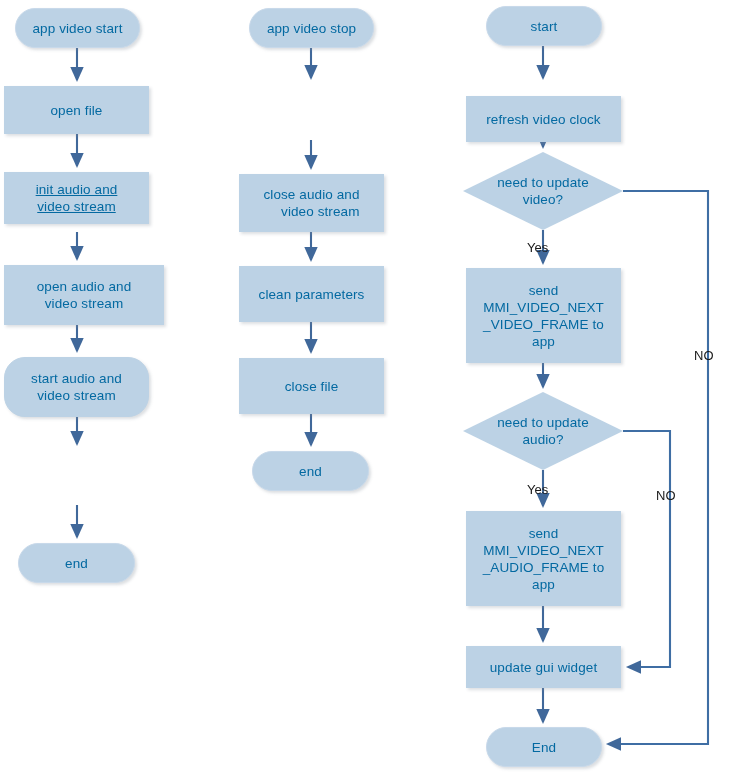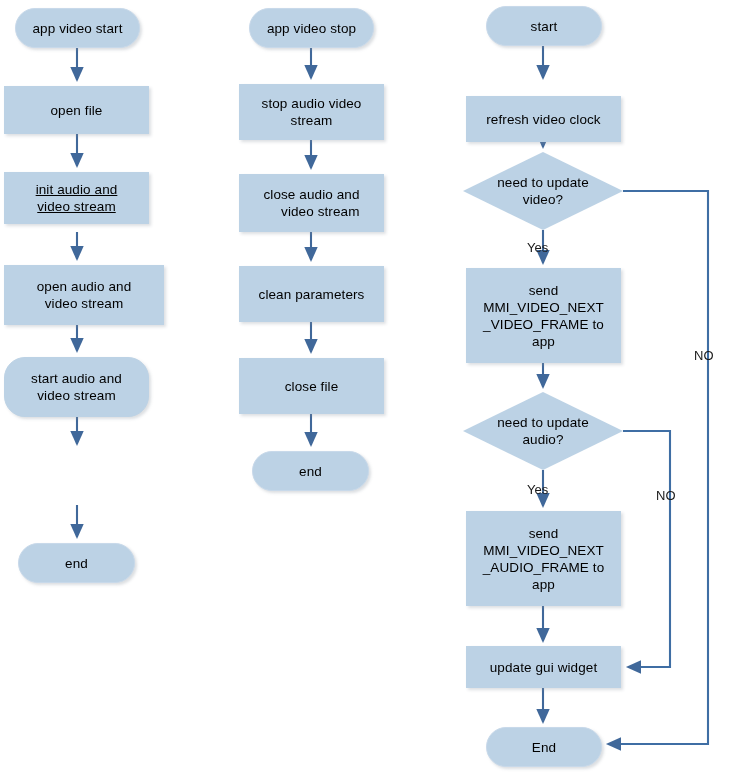--- a/index.html
+++ b/index.html
@@ -25,21 +25,21 @@
     height: 777px;
     pointer-events: none;
   }
   .node {
     position: absolute;
     box-sizing: border-box;
     display: flex;
     align-items: center;
     justify-content: center;
     text-align: center;
-    color: #000000;
+    color: #0369a1;
     font-size: 13.5px;
     line-height: 17px;
     letter-spacing: 0.1px;
   }
   .node .lbl {
     display: block;
     white-space: pre-line;
     padding: 0 4px;
   }
   .process {
@@ -140,24 +140,20 @@
     <span class="lbl">start audio and
 video stream</span>
   </div>
   <div class="node terminator" style="left:18px; top:543px; width:117px; height:40px;">
     <span class="lbl">end</span>
   </div>
 
   <div class="node terminator" style="left:249px; top:8px; width:125px; height:40px;">
     <span class="lbl">app video stop</span>
   </div>
-  <div class="node process" style="left:239px; top:84px; width:145px; height:56px;">
-    <span class="lbl">stop audio video
-stream</span>
-  </div>
   <div class="node process" style="left:239px; top:174px; width:145px; height:58px;text-align:right;">
     <span class="lbl">close audio and
 video stream</span>
   </div>
   <div class="node process" style="left:239px; top:266px; width:145px; height:56px;">
     <span class="lbl">clean parameters</span>
   </div>
   <div class="node process" style="left:239px; top:358px; width:145px; height:56px;">
     <span class="lbl">close file</span>
   </div>

